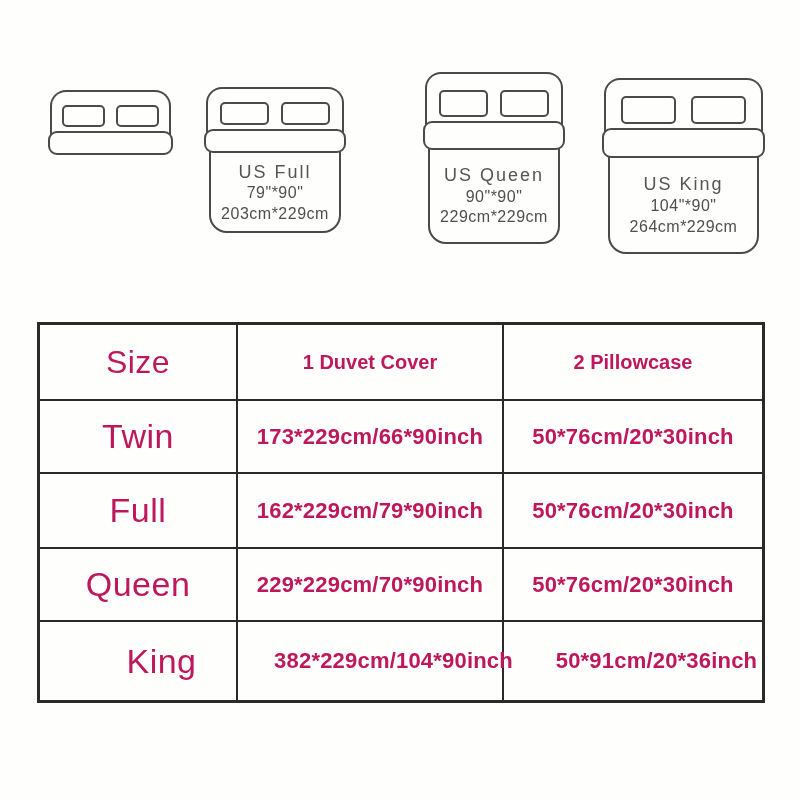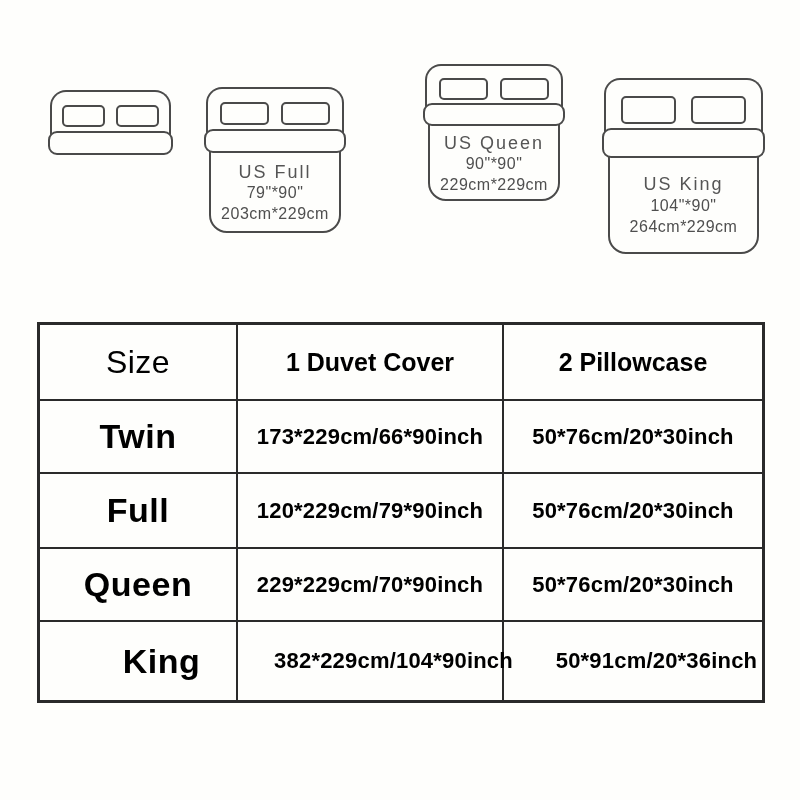--- a/index.html
+++ b/index.html
@@ -94,37 +94,37 @@
     border: 3px solid #2a2a2a;
     background: #fefefc;
   }
   .tc {
     box-sizing: border-box;
     border-right: 2px solid #2a2a2a;
     border-bottom: 2px solid #2a2a2a;
     display: flex;
     align-items: center;
     justify-content: center;
-    color: #000000;
+    color: #be185d;
     white-space: nowrap;
   }
   .tc.last-col { border-right: none; }
   .tc.last-row { border-bottom: none; margin-left: 47px; }
   .tc.size-header {
     font-size: 32px;
     font-weight: normal;
     letter-spacing: 0.5px;
   }
   .tc.col-header {
-    font-size: 25px;
+    font-size: 20px;
     font-weight: bold;
   }
   .tc.row-label {
     font-size: 34px;
-    font-weight: bold;
+    font-weight: normal;
     letter-spacing: 0.5px;
   }
   .tc.data-cell {
     font-size: 22px;
     font-weight: bold;
     letter-spacing: 0.2px;
   }
 </style>
 </head>
 <body>
@@ -143,21 +143,21 @@
     <div class="pillow pl"></div>
     <div class="pillow pr"></div>
     <div class="band"></div>
     <div class="bedbody">
       <div class="bed-name">US Full</div>
       <div class="bed-dim">79"*90"</div>
       <div class="bed-dim">203cm*229cm</div>
     </div>
   </div>
 
-  <div class="bed" style="left:423px; top:64px; width:142px; height:137px;text-align:center;">
+  <div class="bed" style="left:423px; top:72px; width:142px; height:172px;text-align:center;">
     <div class="headboard"></div>
     <div class="pillow pl"></div>
     <div class="pillow pr"></div>
     <div class="band"></div>
     <div class="bedbody">
       <div class="bed-name">US Queen</div>
       <div class="bed-dim">90"*90"</div>
       <div class="bed-dim">229cm*229cm</div>
     </div>
   </div>
@@ -178,21 +178,21 @@
 
     <div class="tc size-header">Size</div>
     <div class="tc col-header">1 Duvet Cover</div>
     <div class="tc col-header last-col">2 Pillowcase</div>
 
     <div class="tc row-label">Twin</div>
     <div class="tc data-cell">173*229cm/66*90inch</div>
     <div class="tc data-cell last-col">50*76cm/20*30inch</div>
 
     <div class="tc row-label">Full</div>
-    <div class="tc data-cell">120*229cm/79*90inch</div>
+    <div class="tc data-cell">162*229cm/79*90inch</div>
     <div class="tc data-cell last-col">50*76cm/20*30inch</div>
 
     <div class="tc row-label">Queen</div>
     <div class="tc data-cell">229*229cm/70*90inch</div>
     <div class="tc data-cell last-col">50*76cm/20*30inch</div>
 
     <div class="tc row-label last-row">King</div>
     <div class="tc data-cell last-row">382*229cm/104*90inch</div>
     <div class="tc data-cell last-col last-row">50*91cm/20*36inch</div>
   </div>

